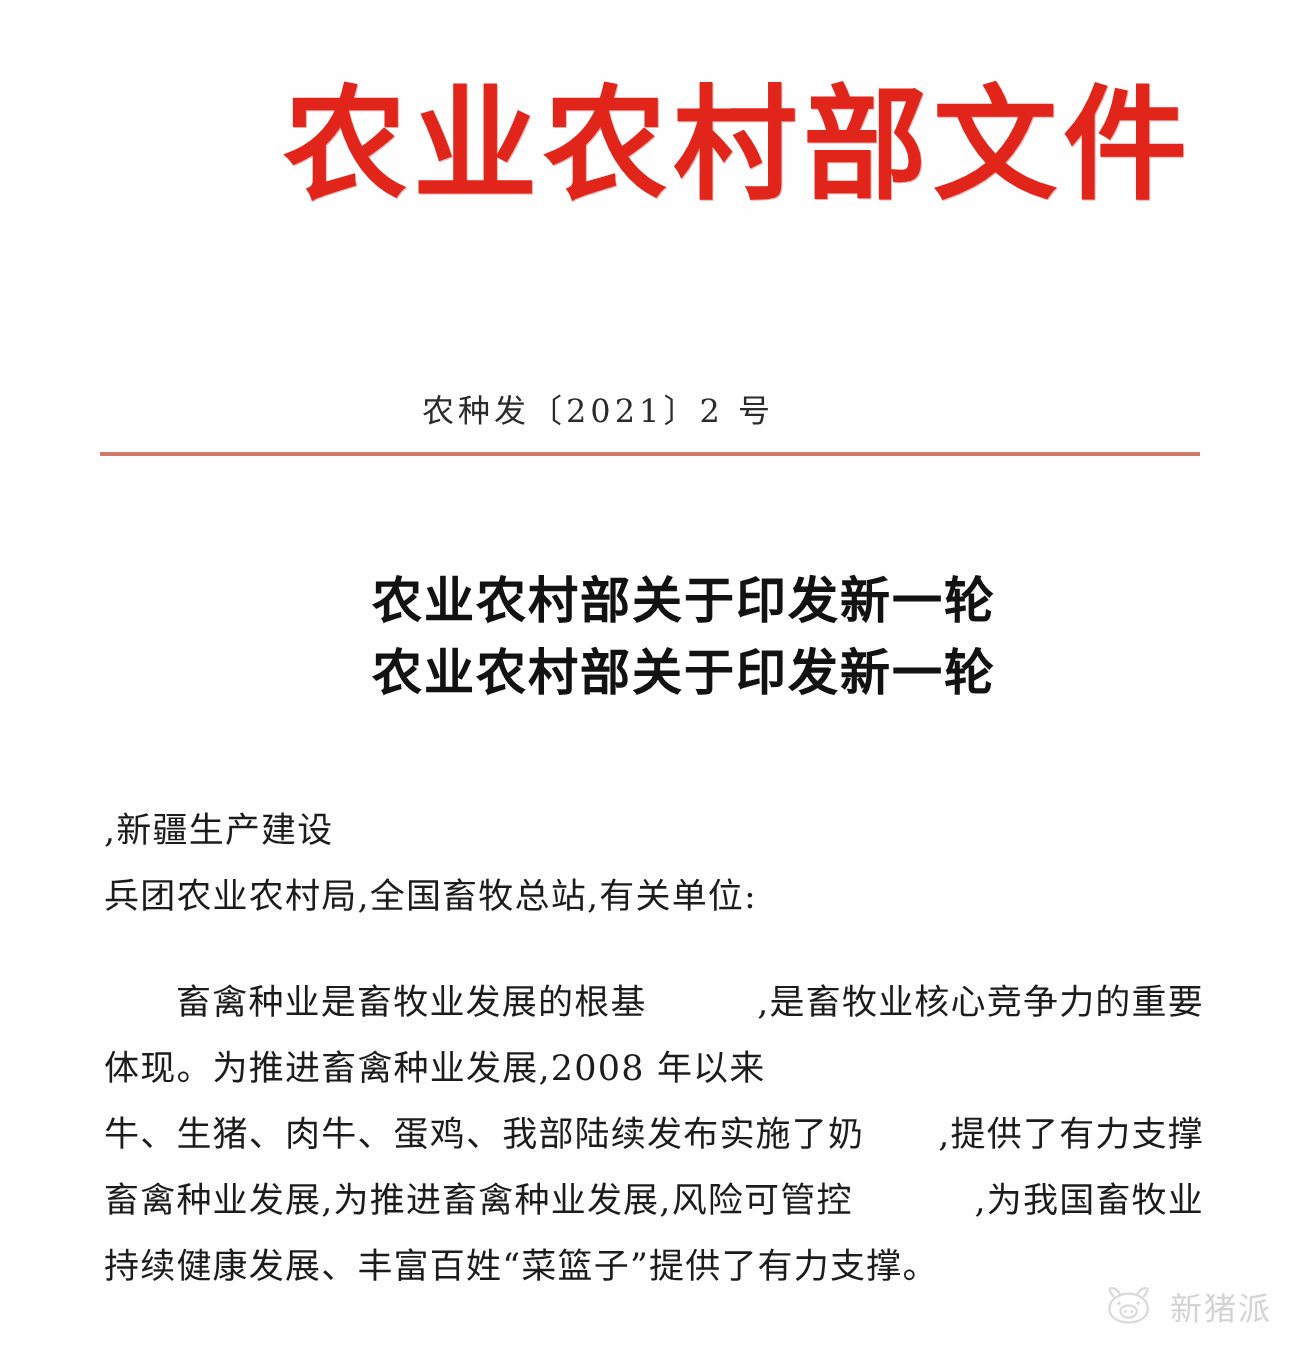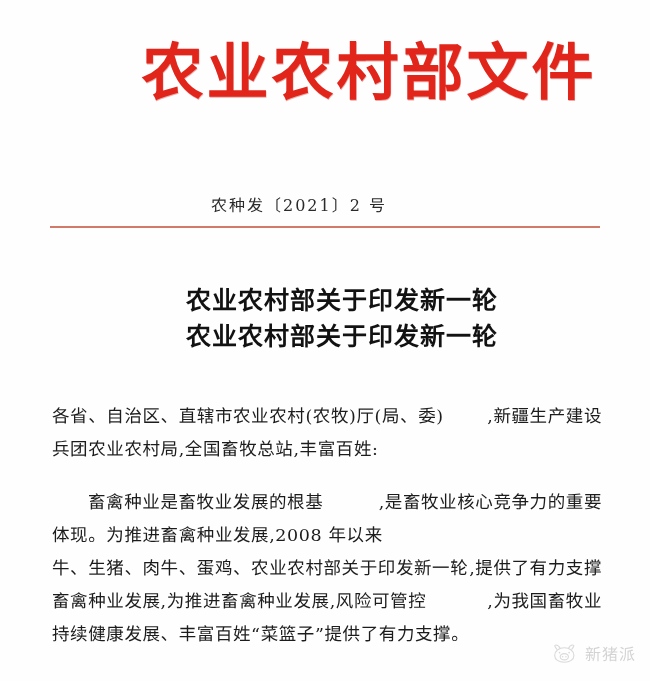--- a/index.html
+++ b/index.html
@@ -114,21 +114,21 @@
     display: inline-block;
     width: 36px;
   }
 
   
   .watermark {
     position: absolute;
     right: 14px;
     bottom: 16px;
     display: flex;
-    align-items: flex-end;
+    align-items: center;
     gap: 6px;
     opacity: 0.42;
   }
   .watermark-logo {
     width: 28px;
     height: 22px;
     display: block;
   }
   .watermark-text {
     font-size: 16px;
@@ -152,39 +152,38 @@
 
   <div class="doc-heading">
     <span class="hline">农业农村部关于印发新一轮</span>
     <span class="hline">农业农村部关于印发新一轮</span>
   </div>
 
   <div class="body-block">
 
     <div class="recipients">
       <div class="body-line justified">
-        <span>各省、自治区、直辖市农业农村(农牧)厅(局、委)</span>
         <span>,新疆生产建设</span>
       </div>
-      <div class="body-line">兵团农业农村局,全国畜牧总站,丰富百姓:</div>
+      <div class="body-line">兵团农业农村局,全国畜牧总站,有关单位:</div>
     </div>
 
     <div class="paragraph">
 
       <div class="body-line justified">
         <span><span class="para-indent"></span><span>畜禽种业是畜牧业发展的根基</span></span>
         <span>,是畜牧业核心竞争力的重要</span>
       </div>
 
       <div class="body-line justified">
         <span>体现。为推进畜禽种业发展,2008 年以来</span>
       </div>
 
       <div class="body-line justified">
-        <span>牛、生猪、肉牛、蛋鸡、农业农村部关于印发新一轮</span>
+        <span>牛、生猪、肉牛、蛋鸡、我部陆续发布实施了奶</span>
         <span>,提供了有力支撑</span>
       </div>
 
       <div class="body-line justified">
         <span>畜禽种业发展,为推进畜禽种业发展,风险可管控</span>
         <span>,为我国畜牧业</span>
       </div>
 
       <div class="body-line">持续健康发展、丰富百姓“菜篮子”提供了有力支撑。</div>
 

